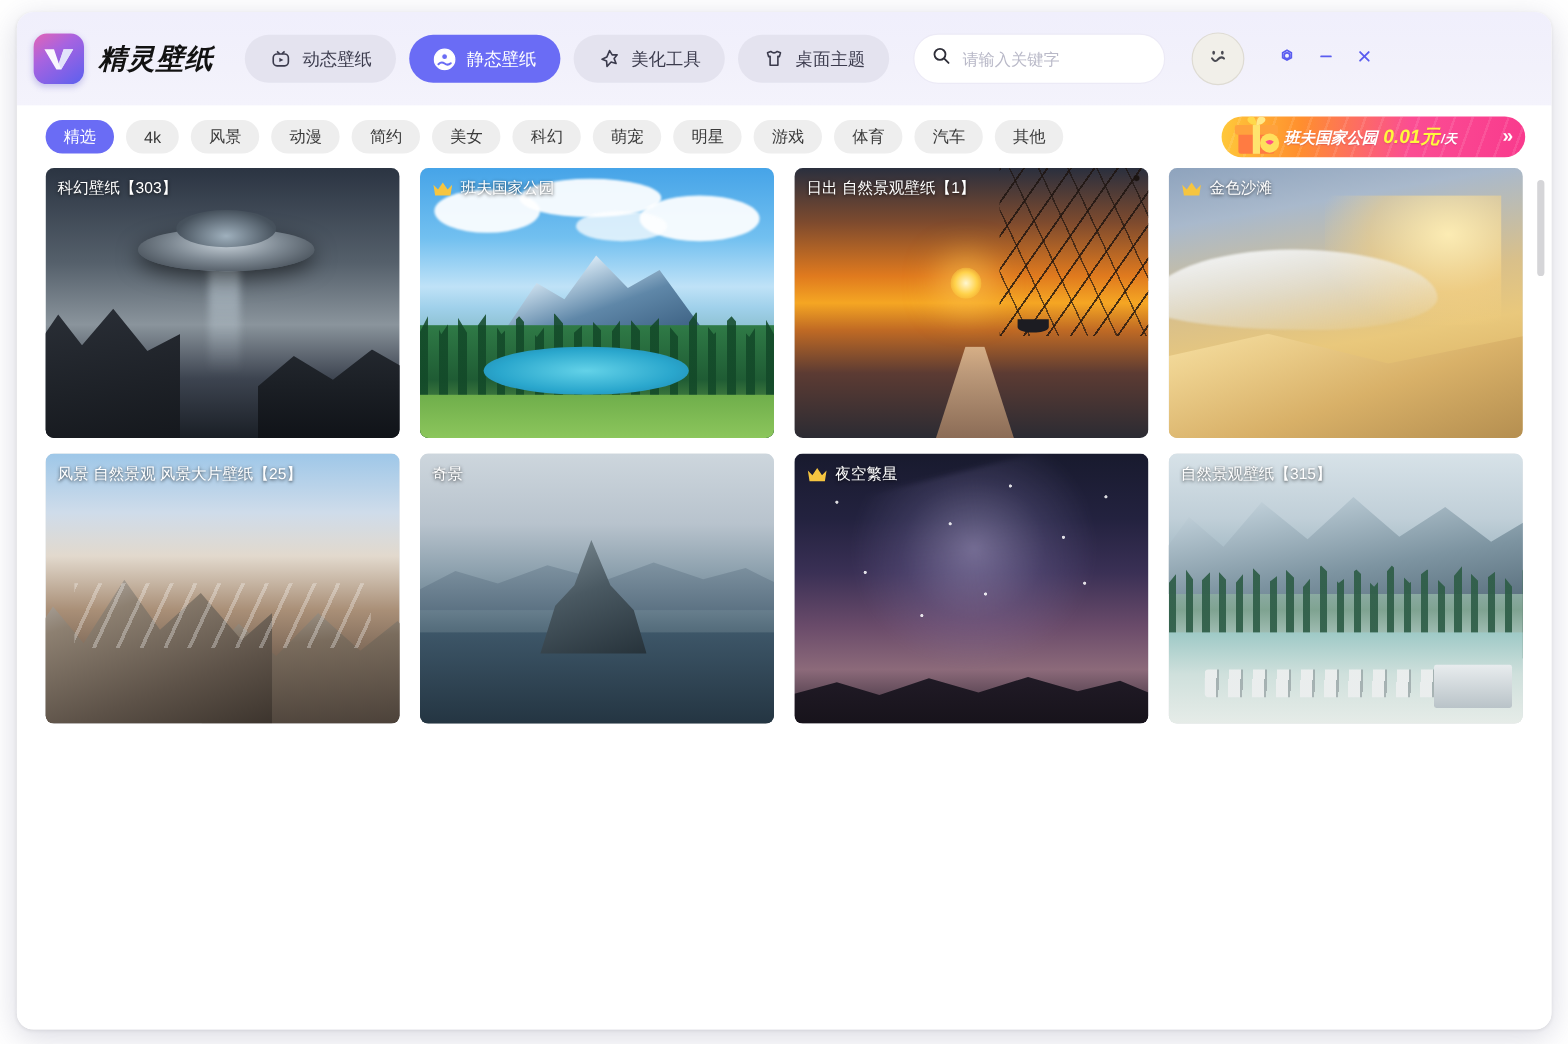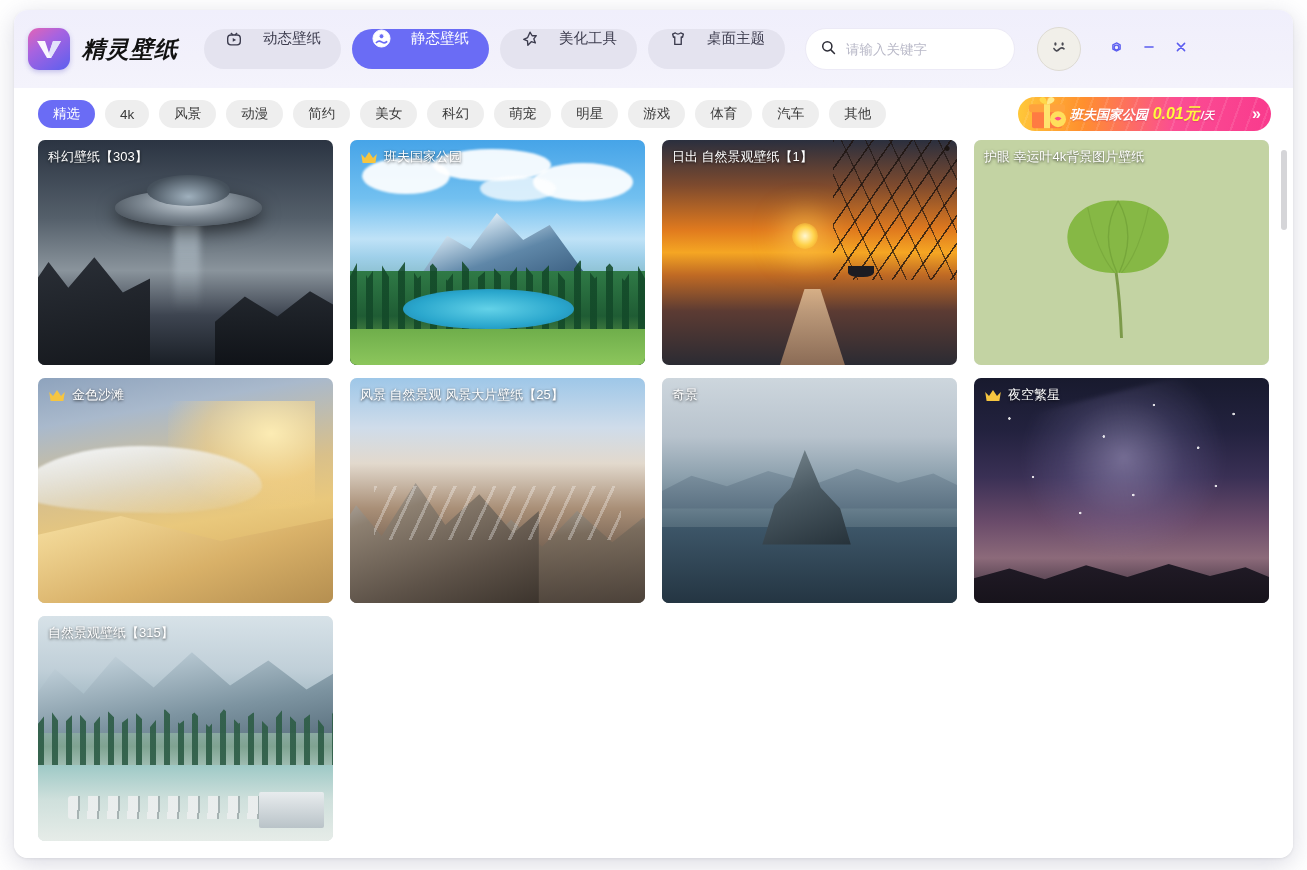--- a/index.html
+++ b/index.html
@@ -64,21 +64,22 @@
     align-items: center;
     gap: 11px;
     margin-left: 26px;
     flex: 0 0 auto;
   }
   .nav-tab {
     height: 40px;
     border-radius: 20px;
     padding: 0 20px;
     display: flex;
-    gap: 20px;
+    align-items: center;
+    gap: 9px;
     background: #e4e3ef;
     color: #3b3b4d;
     font-size: 14.5px;
     cursor: pointer;
     white-space: nowrap;
   }
   .nav-tab .tab-ico { display:flex; align-items:center; justify-content:center; width:19px; height:19px; }
   .nav-tab.active {
     background: #6a6cf5;
     color: #ffffff;
@@ -678,35 +679,20 @@
           <div class="sun"></div>
             <div class="branch"></div>
           <div class="boat"></div>
             <div class="dock"></div>
         </div>
         <div class="card-title">
           <span>日出 自然景观壁纸【1】</span>
         </div>
       </div>
 
-      <div class="card">
-        <div class="scene s-ginkgo">
-          <svg width="100%" height="100%" viewBox="0 0 200 200" preserveAspectRatio="xMidYMid meet">
-            <path d="M100 176 C99 150 97 130 95 116" stroke="#7c9a4a" stroke-width="2.6" fill="none"></path>
-            <path d="M96 118 C70 120 50 104 52 84 C54 64 76 52 97 54 C118 52 140 64 142 84 C144 104 124 120 98 118 Z" fill="#86b845"></path>
-            <path d="M97 54 C88 70 84 92 96 118" stroke="#6f9e36" stroke-width="1.2" fill="none" opacity="0.7"></path>
-            <path d="M97 54 C106 70 110 92 98 118" stroke="#6f9e36" stroke-width="1.2" fill="none" opacity="0.7"></path>
-            <path d="M70 60 C74 80 80 102 94 118" stroke="#6f9e36" stroke-width="1" fill="none" opacity="0.5"></path>
-            <path d="M124 60 C120 80 114 102 100 118" stroke="#6f9e36" stroke-width="1" fill="none" opacity="0.5"></path>
-          </svg>
-        </div>
-        <div class="card-title">
-          <span>护眼 幸运叶4k背景图片壁纸</span>
-        </div>
-      </div>
 
       <div class="card">
         <div class="scene s-beach">
           <div class="glow"></div>
             <div class="surf"></div>
             <div class="wet"></div>
         </div>
         <div class="card-title">
           <span class="crown">
             <svg width="18" height="15" viewBox="0 0 18 15">

